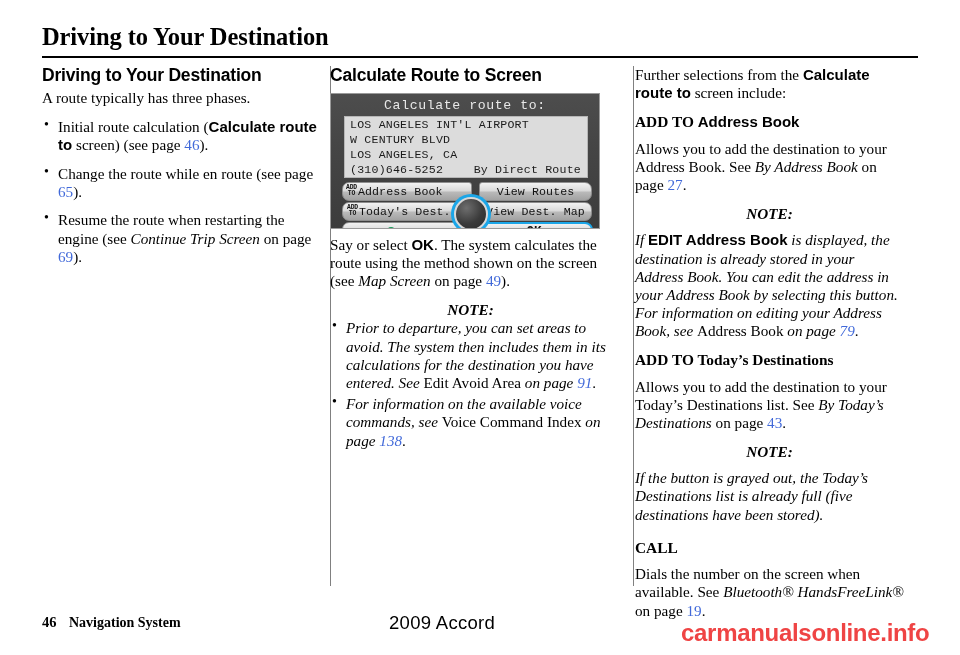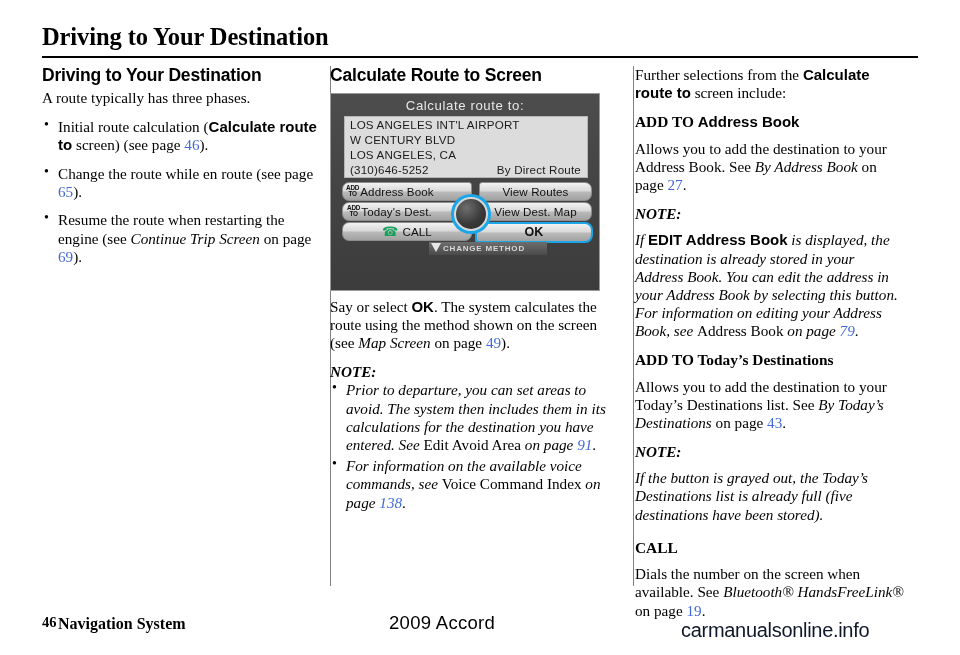--- a/index.html
+++ b/index.html
@@ -89,32 +89,32 @@
   }
   ul.bullets li:before {
     content: "\2022";
     position: absolute;
     left: 2px; top: -1px;
     font-size: 14px;
   }
   ul.bullets.tight li { margin-bottom: 2px; }
   .sansb { font-family: "Liberation Sans", sans-serif; font-weight: bold; font-size: 15px; }
   .it { font-style: italic; }
-  .bi { font-style: italic; font-weight: bold; }
+  .bi { font-style: italic; font-weight: bold; text-align: center; }
   .pg { color: #4169d9; }
   .hdb { font-weight: bold; font-size: 15.4px; }
 
   
   .navshot {
     position: relative;
-    width: 270px; height: 198px;
+    width: 270px; height: 136px;
     background: linear-gradient(to bottom, #4d4d4d 0%, #454545 40%, #3c3c3c 100%);
     border: 1px solid #9a9a9a;
     margin: 7px 0 0 0;
-    font-family: Liberation Sans, sans-serif;
+    font-family: Liberation Mono, monospace;
     overflow: hidden;
   }
   .nav-title {
     position: absolute;
     left: 0; right: 0; top: 4px;
     text-align: center;
     color: #e8e8e8;
     font-size: 13.2px;
     letter-spacing: 0.6px;
   }
@@ -225,36 +225,37 @@
   .footer {
     position: absolute;
     left: 42px; top: 612px; width: 876px;
     height: 30px;
   }
   .footer .pageno {
     position: absolute; left: 0; top: 2px;
     font-weight: bold; font-size: 14.5px;
   }
   .footer .secname {
-    position: absolute; left: 16px; top: 3px;
-    font-weight: bold; font-size: 16px;
+    position: absolute; left: 27px; top: 3px;
+    font-weight: bold; font-size: 14px;
   }
   .footer .model {
     position: absolute; left: 347px; top: 0px;
     font-family: "Liberation Sans", sans-serif;
     font-size: 18.5px;
     letter-spacing: 0.3px;
   }
   .watermark {
     position: absolute;
     left: 681px; top: 619px;
     font-family: "Liberation Sans", sans-serif;
-    font-size: 20px;
-    color: #0f172a;
+    font-size: 24px;
+    color: #ef4444;
     letter-spacing: -0.3px;
+    font-weight: bold;
   }
 </style>
 </head>
 <body>
 
 <div class="page">
 
   <div class="page-header">
     <div class="title">Driving to Your Destination</div>
     <div class="rule"></div>

